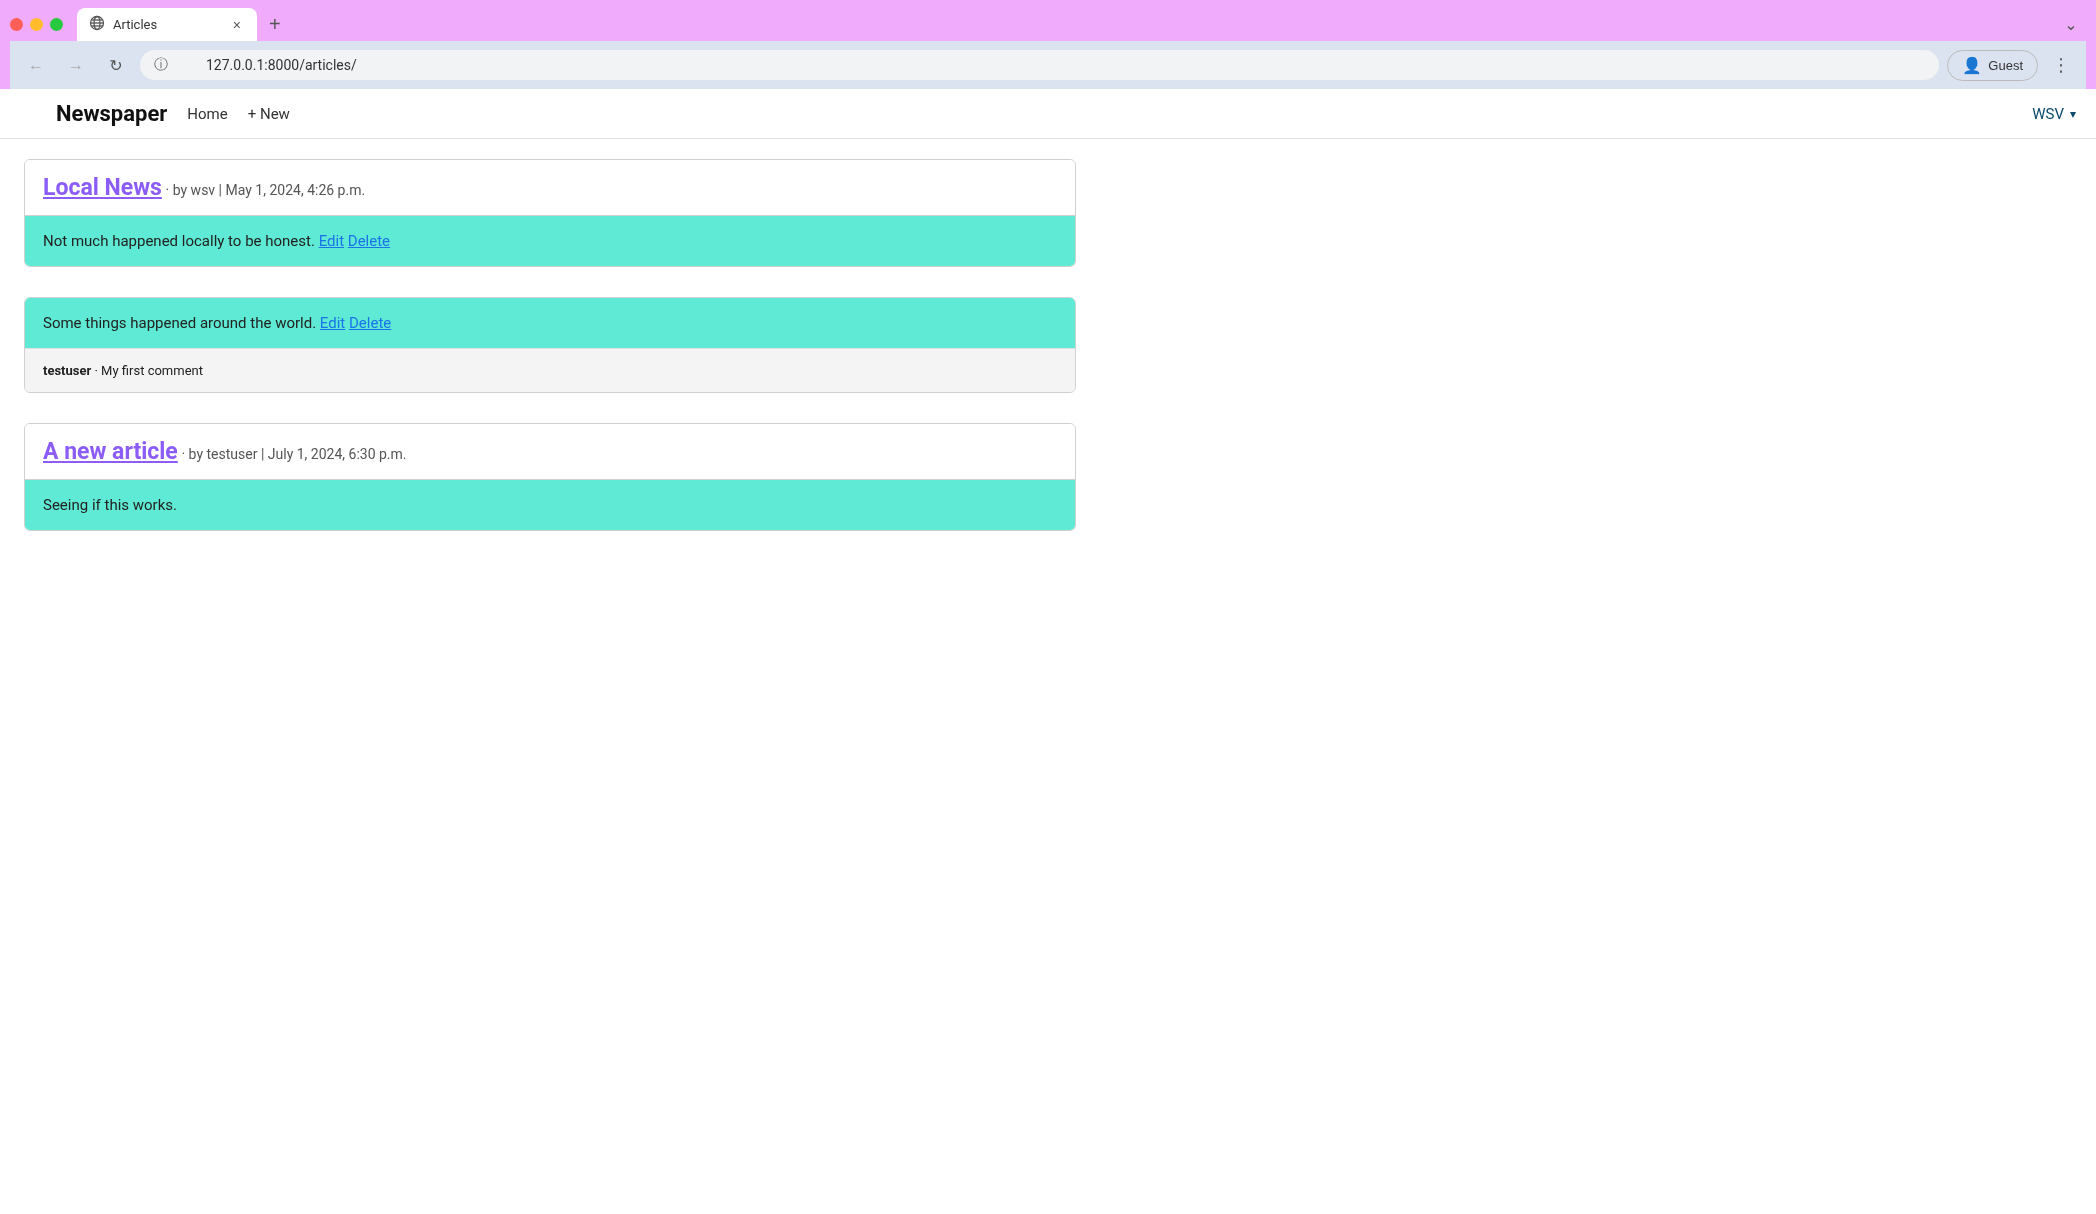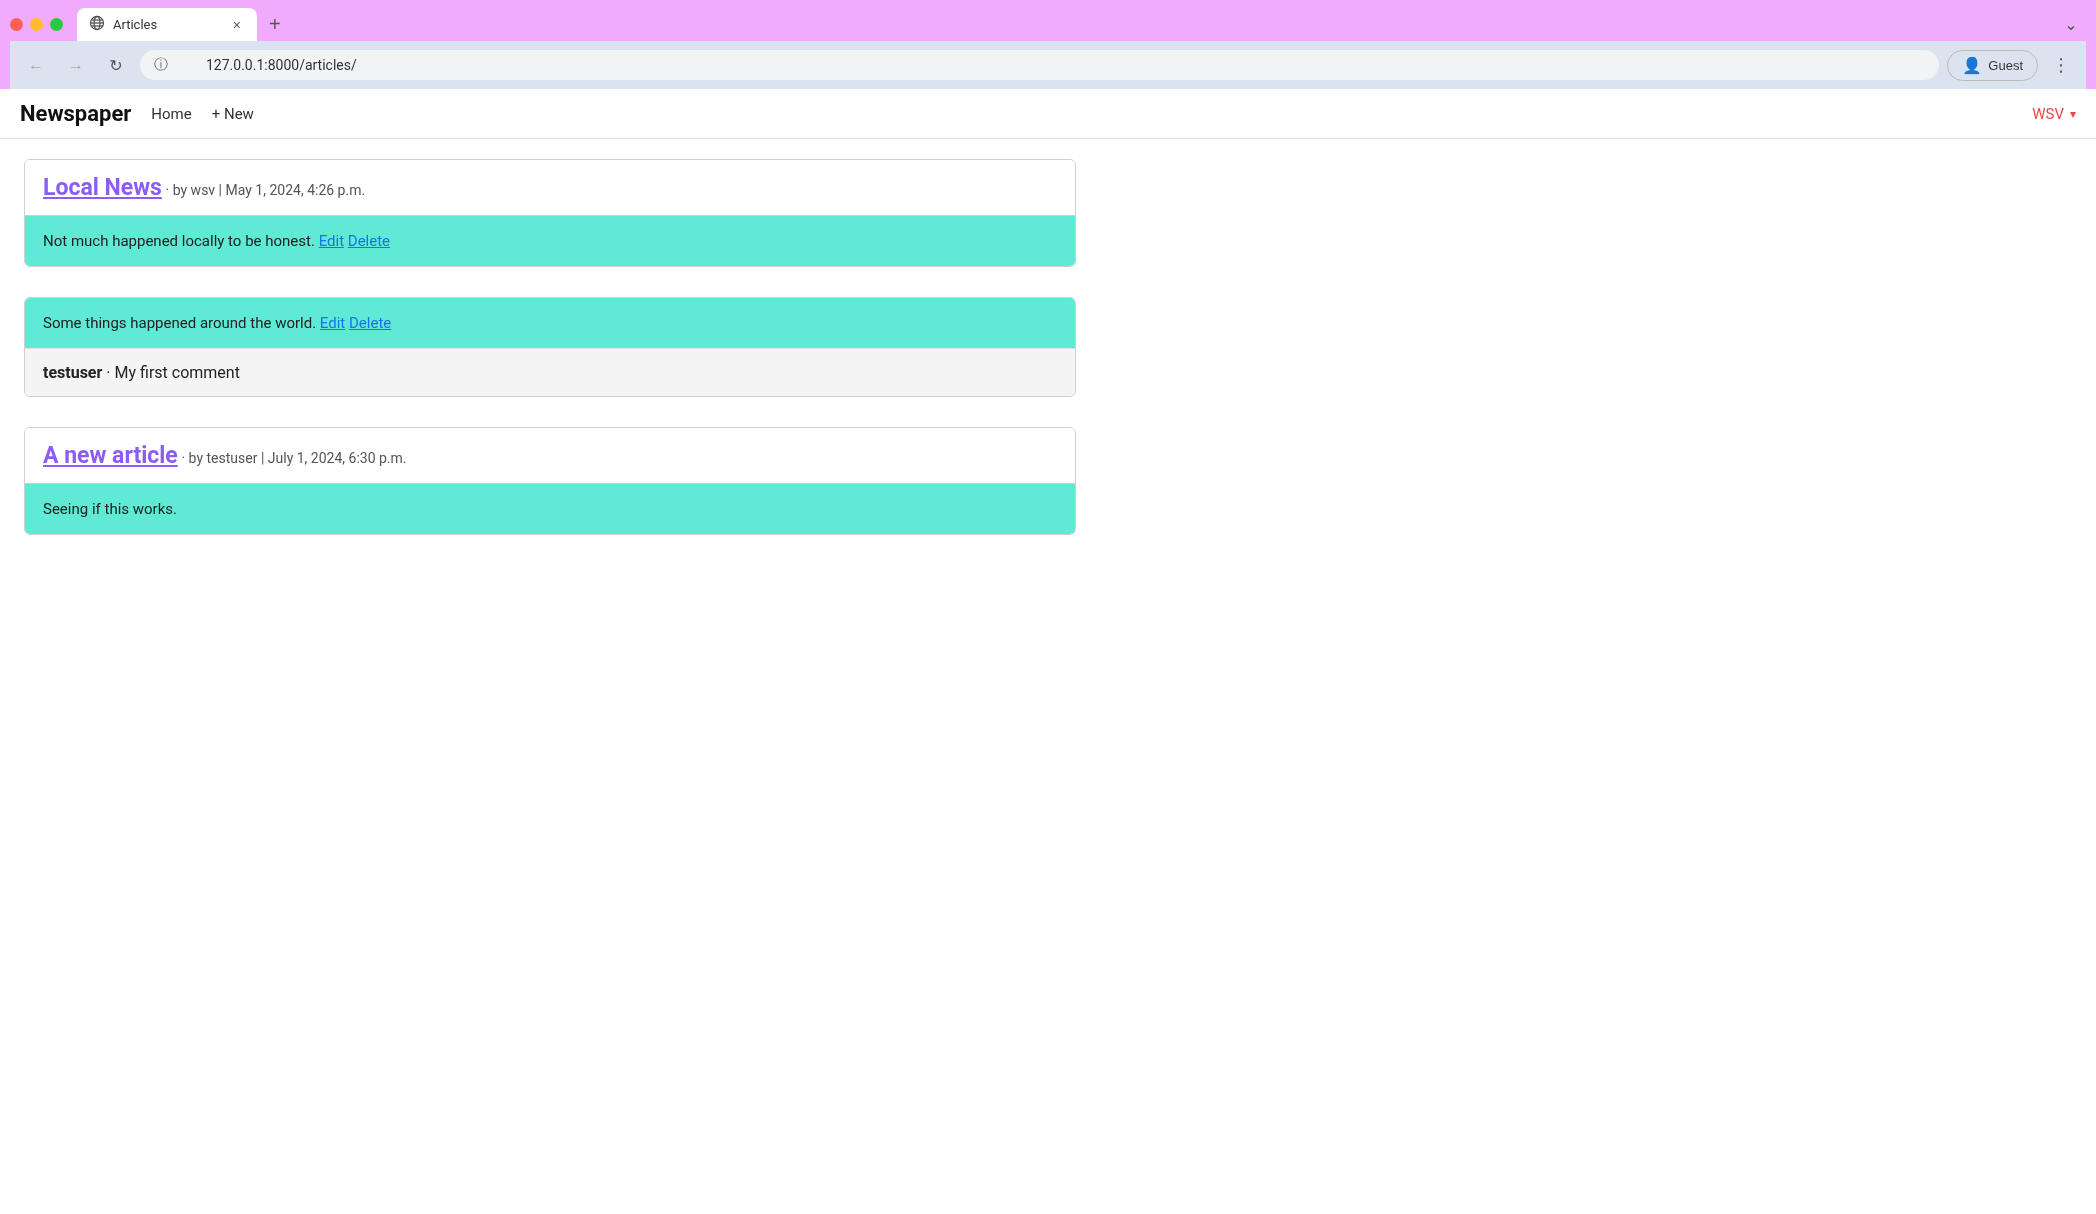--- a/index.html
+++ b/index.html
@@ -149,40 +149,41 @@
       display: flex;
       align-items: center;
       padding: 12px 20px;
       border-bottom: 1px solid #e0e0e0;
       gap: 20px;
     }
     .app-brand {
       font-size: 22px;
       font-weight: bold;
       color: #111;
+      margin-left: 36px;
     }
     .app-nav-link {
       font-size: 15px;
       color: #333;
       text-decoration: none;
       cursor: pointer;
     }
     .app-nav-new {
       font-size: 15px;
       color: #333;
       text-decoration: none;
       cursor: pointer;
     }
     .app-navbar-right {
       margin-left: auto;
       display: flex;
       align-items: center;
       gap: 6px;
       font-size: 15px;
-      color: #ef4444;
+      color: #0c4a6e;
       text-align: right;
     }
     .app-navbar-right .chevron {
       font-size: 12px;
     }
 
     
     .content {
       padding: 20px 24px;
       max-width: 1100px;
@@ -223,21 +224,21 @@
     .article-body:last-child {
       border-bottom: none;
     }
     .inline-link {
       color: #1a73e8;
       text-decoration: underline;
       cursor: pointer;
     }
     .article-comment {
       padding: 14px 18px;
-      font-size: 16px;
+      font-size: 13px;
       color: #222;
       background: #f4f4f4;
     }
     .comment-author {
       font-weight: bold;
     }
   </style>
 </head>
 <body>
 

